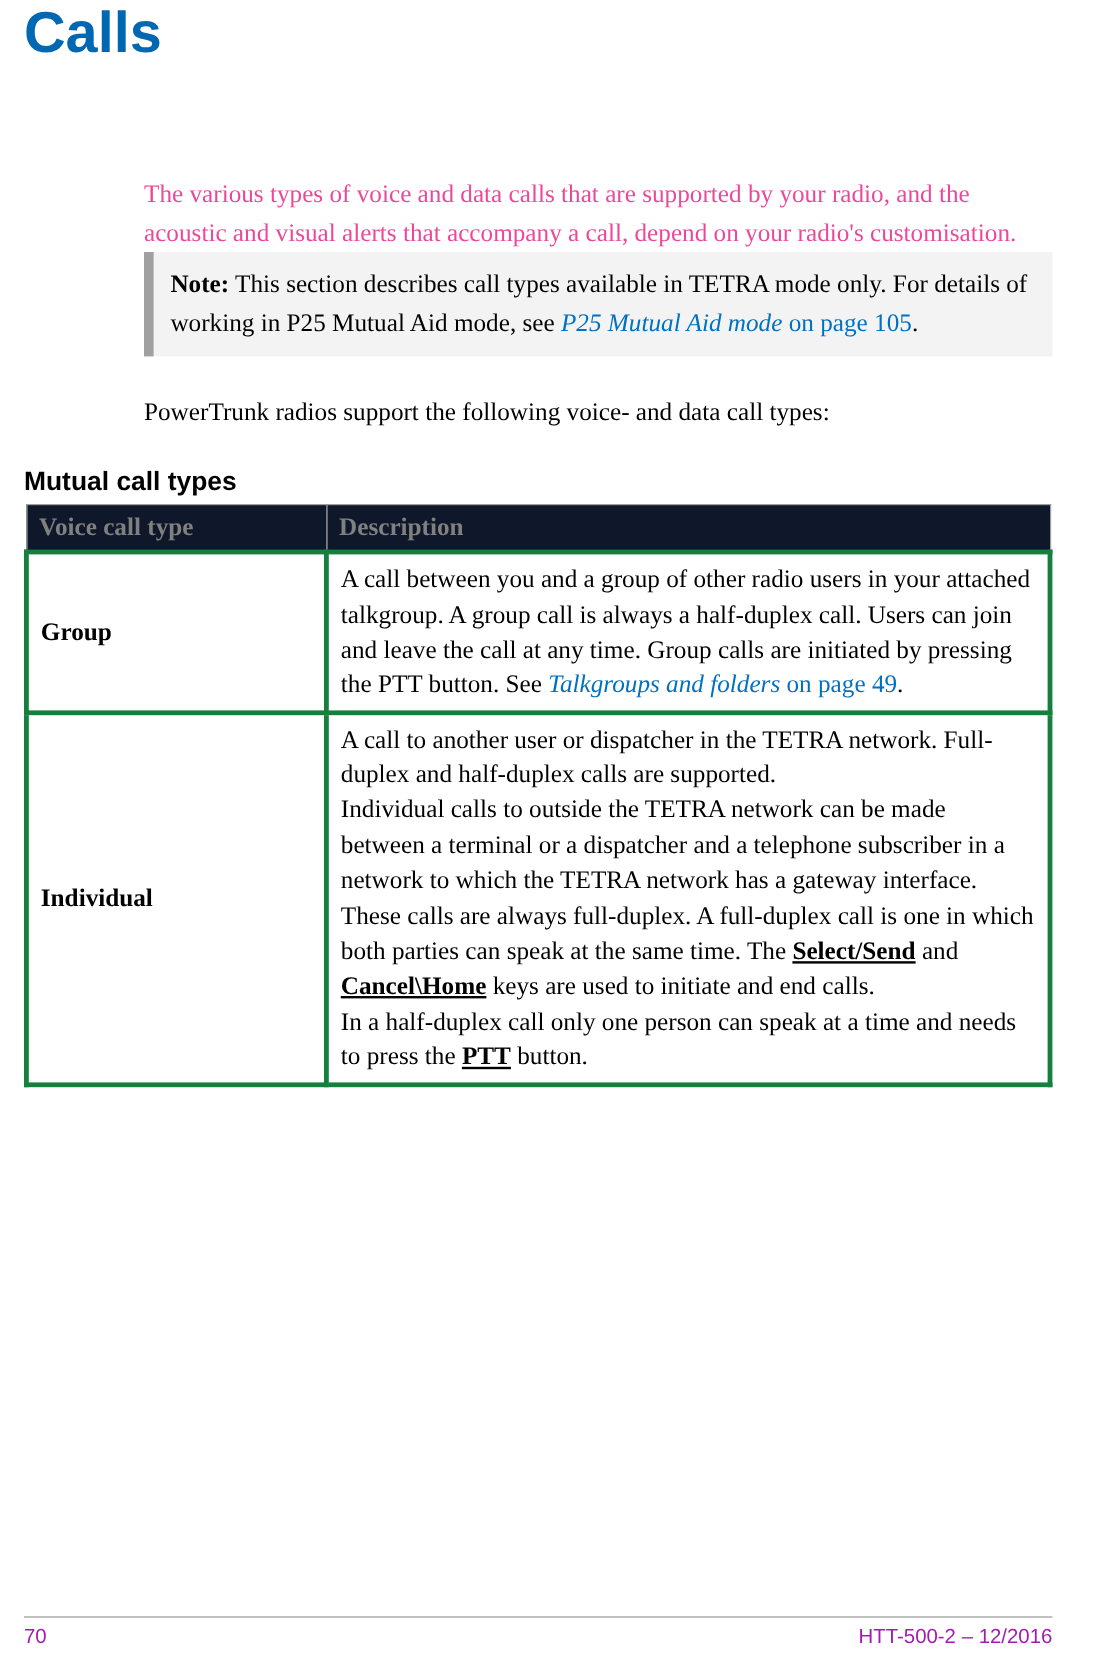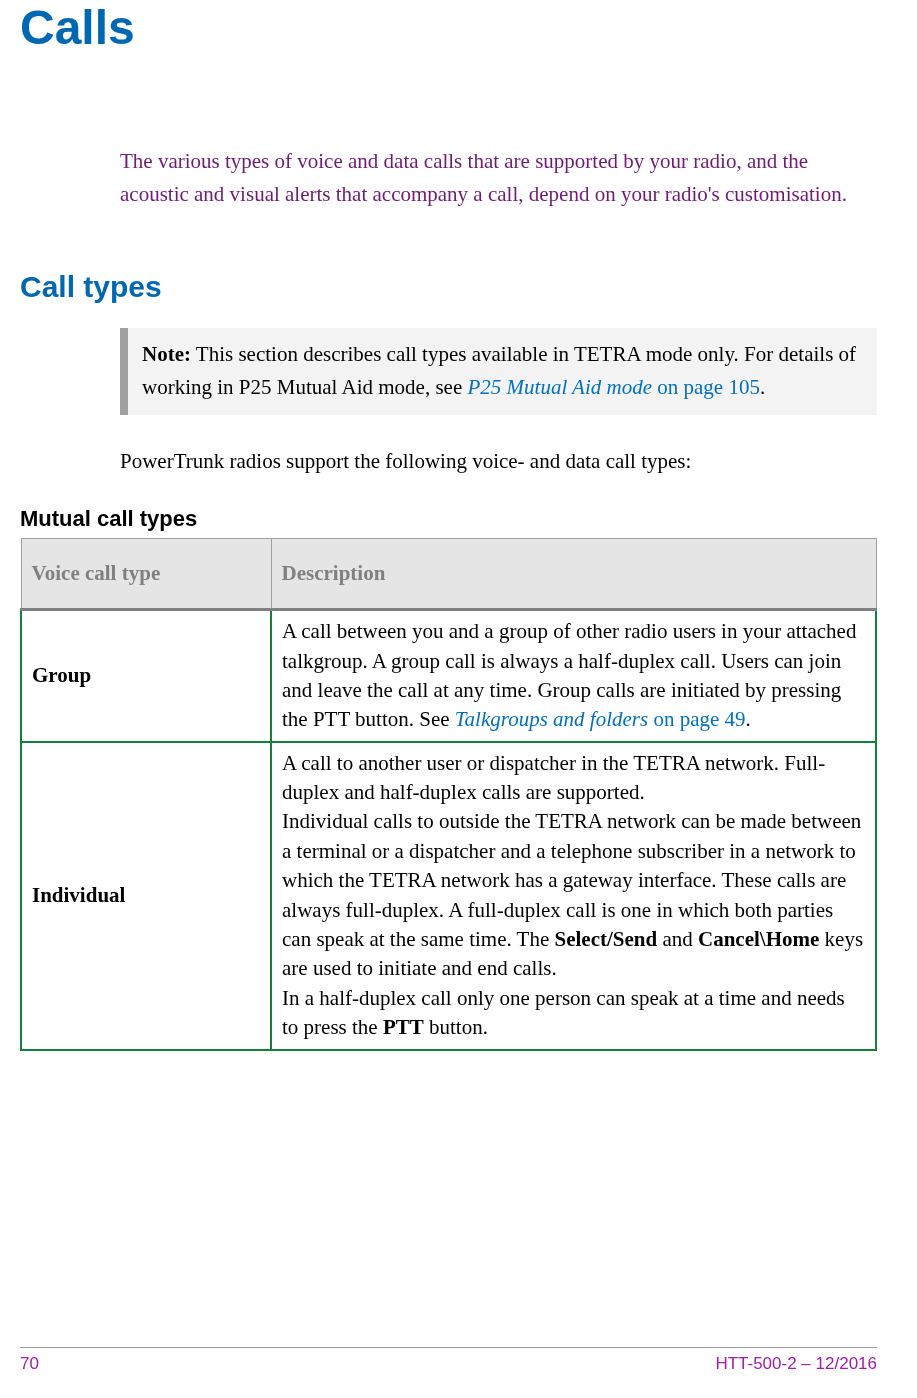--- a/index.html
+++ b/index.html
@@ -21,22 +21,21 @@
       color: #0068b3;
       margin-top: 0;
       margin-bottom: 90px;
       margin-left: 0;
     }
     .intro {
       font-size: 21px;
       line-height: 1.55;
       margin-left: 100px;
       margin-right: 0;
-      margin-bottom: 60px;
-      color: #701a75;
+      color: #ec4899;
     }
     .h2 {
       font-family: Verdana, Arial, sans-serif;
       font-weight: bold;
       font-size: 30px;
       color: #0068b3;
       margin-left: 0;
       margin-bottom: 24px;
     }
     .note-block {
@@ -80,31 +79,31 @@
       line-height: 1.4;
       margin-left: 0;
     }
     table.vct th {
       text-align: left;
       font-family: Georgia, serif;
       font-weight: bold;
       color: #808080;
       border: 1px solid #a0a0a0;
       border-bottom: 3px solid #808080;
-      padding: 20px 10px;
-      background: #e5e5e5;
+      padding: 4px 10px;
+      background: #0f172a;
     }
     table.vct td {
-      border: 2px solid #15803d;
+      border: 4px solid #15803d;
       padding: 6px 10px;
       vertical-align: middle;
     }
     table.vct td.col1 { width: 250px; font-weight: bold; }
     .desc-p1 { }
-    .strongkey { font-weight: bold; font-family: Georgia, serif; }
+    .strongkey { font-weight: bold; font-family: Georgia, serif; text-decoration: underline; }
     .footer {
       position: absolute;
       bottom: 24px;
       left: 20px;
       right: 40px;
       border-top: 1px solid #999;
       padding-top: 6px;
       display: flex;
       justify-content: space-between;
       font-family: Verdana, Arial, sans-serif;
@@ -113,21 +112,20 @@
     }
   </style>
 </head>
 <body>
 
 <div class="page">
   <h1 class="h1">Calls</h1>
 
   <p class="intro">The various types of voice and data calls that are supported by your radio, and the acoustic and visual alerts that accompany a call, depend on your radio's customisation.</p>
 
-  <h2 class="h2">Call types</h2>
 
   <div class="note-block">
     <strong>Note:</strong><span>  This section describes call types available in TETRA mode only. For details of working in P25 Mutual Aid mode, see </span><span class="link">P25 Mutual Aid mode</span><span class="linkpage"> on page 105</span><span>.</span>
   </div>
 
   <p class="body-p">PowerTrunk radios support the following voice- and data call types:</p>
 
   <h3 class="h3">Mutual call types</h3>
 
   <table class="vct">

